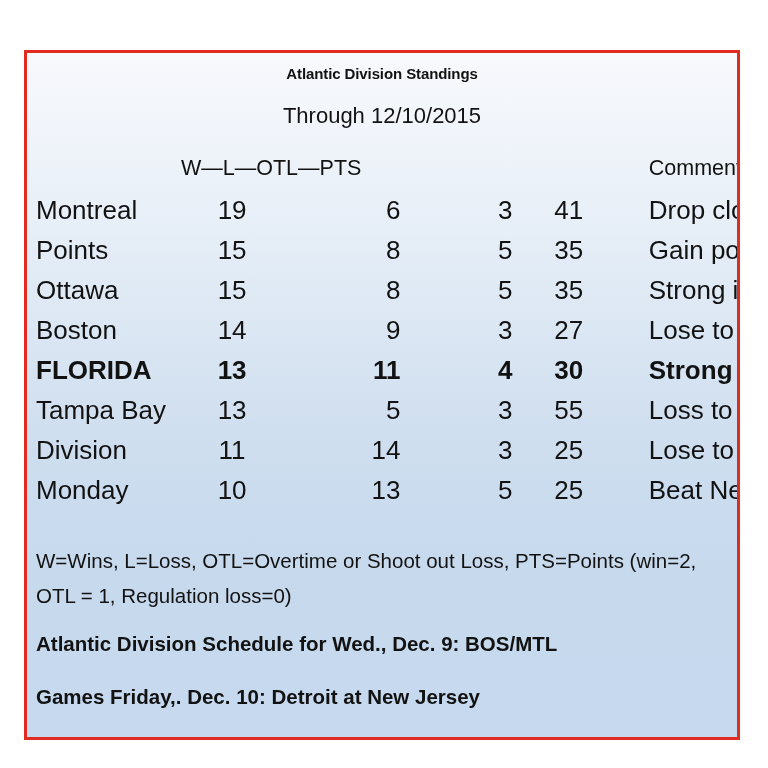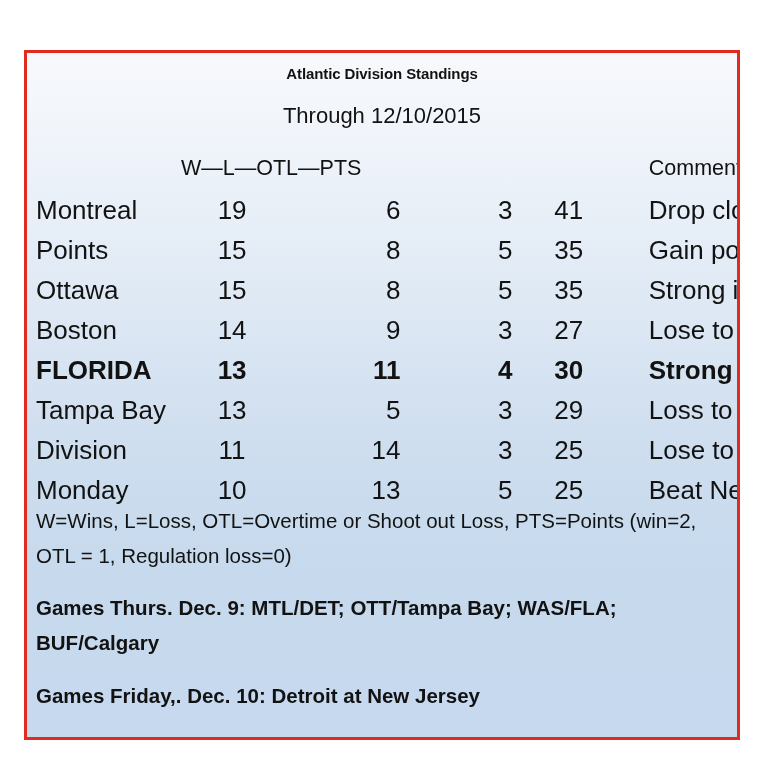--- a/index.html
+++ b/index.html
@@ -108,20 +108,21 @@
     position: absolute;
     left: 9px;
     right: 8px;
     top: 450px;
   }
   .note-line {
     font-size: 20.5px;
     color: #121212;
     line-height: 35px;
     white-space: normal;
+    margin-top: 40px;
   }
   .note-line.bold { font-weight: bold; }
   .note-legend { line-height: 35px; }
 
   .sched-1 { margin-top: 13px; }
   .sched-2 { margin-top: 17px; }
   .sched-3 { margin-top: 18px; }
 </style>
 </head>
 <body>
@@ -186,21 +187,21 @@
             <td class="c-otl">4</td>
             <td class="c-pts">30</td>
             <td class="c-cmt">Strong early, lose  late, FLA outshot OTT</td>
           </tr>
 
           <tr>
             <td class="c-team">Tampa Bay</td>
             <td class="c-w">13</td>
             <td class="c-l">5</td>
             <td class="c-otl">3</td>
-            <td class="c-pts">29</td>
+            <td class="c-pts">55</td>
             <td class="c-cmt">Loss to Kings keeps Tampa Bay sixth</td>
           </tr>
 
           <tr>
             <td class="c-team">Division</td>
             <td class="c-w">11</td>
             <td class="c-l">14</td>
             <td class="c-otl">3</td>
             <td class="c-pts">25</td>
             <td class="c-cmt">Lose to VAN . Atlantic falters in West</td>
@@ -214,22 +215,22 @@
             <td class="c-pts">25</td>
             <td class="c-cmt">Beat New Jersey in shootout</td>
           </tr>
 
         </tbody>
       </table>
 
       <div class="notes">
         <div class="note-line note-legend">W=Wins, L=Loss, OTL=Overtime or Shoot out Loss, PTS=Points (win=2, OTL = 1, Regulation loss=0)</div>
 
-
-        <div class="note-line bold sched-2">Games Thurs. Dec. 9:  MTL/DET;  OTT/Tampa Bay; WAS/FLA;  BUF/Calgary</div>
+        <div class="note-line bold sched-1">Atlantic Division Schedule for Wed., Dec. 9: BOS/MTL</div>
+
 
         <div class="note-line bold sched-3">Games Friday,. Dec. 10: Detroit at  New Jersey</div>
 
       </div>
 
     </div>
   </div>
 </div>
 
 </body></html>

